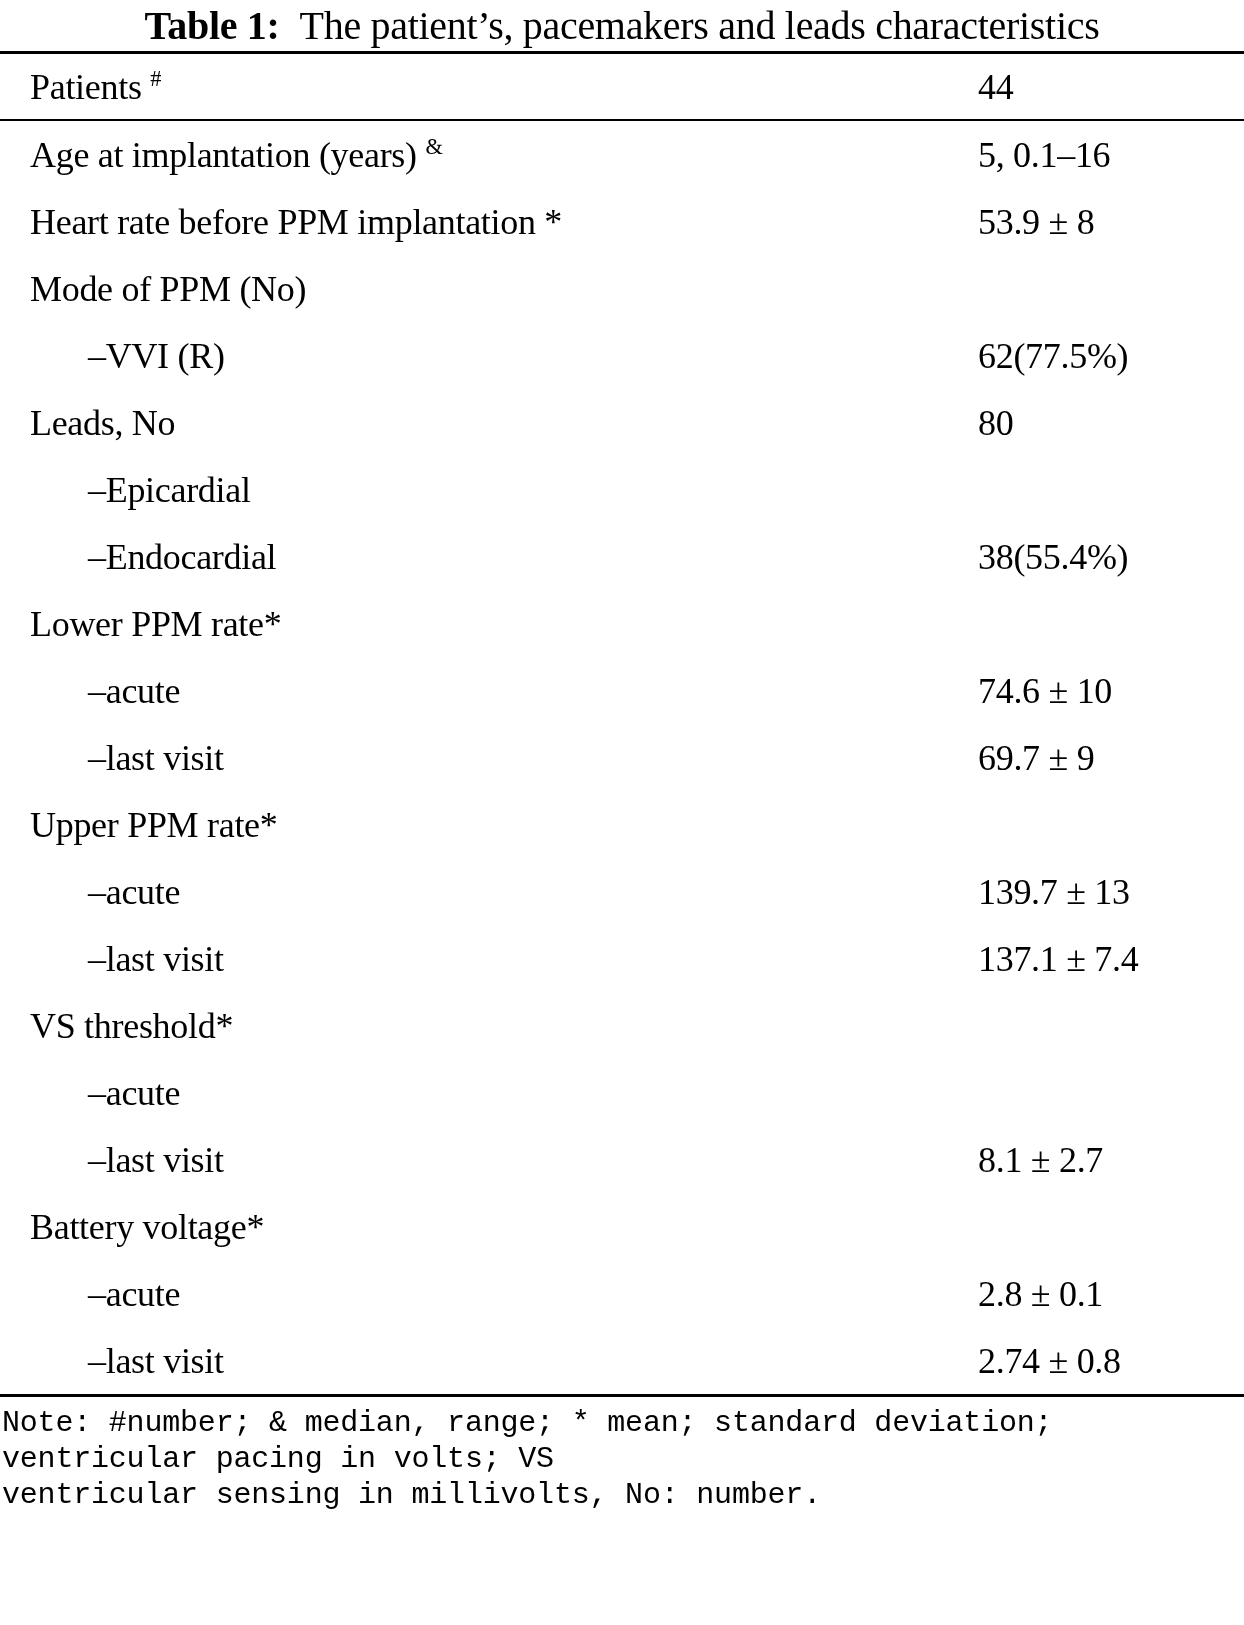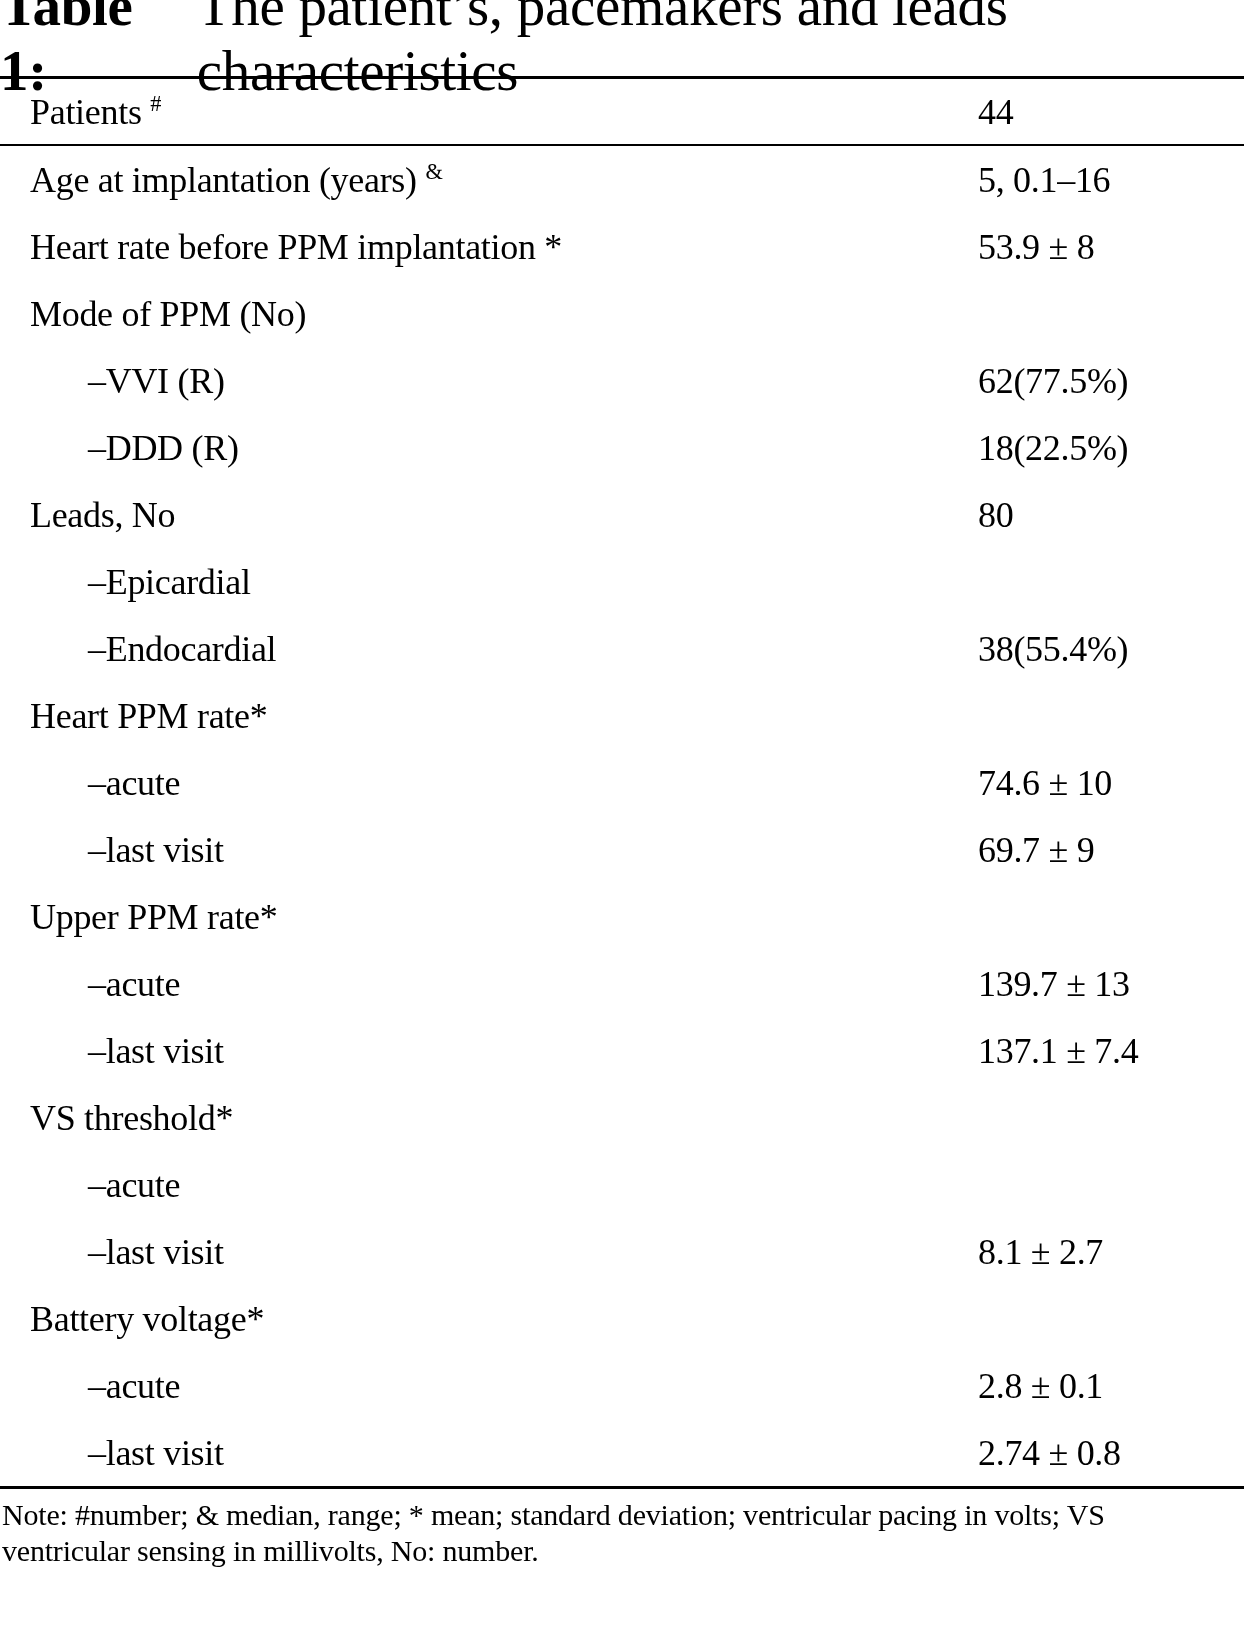--- a/index.html
+++ b/index.html
@@ -6,25 +6,25 @@
   .page {
     position: relative;
     width: 1244px;
     height: 1625px;
     background: #ffffff;
     color: #000000;
     font-family: "Liberation Serif", "DejaVu Serif", serif;
     overflow: hidden;
   }
   .title {
-    height: 76px;
+    height: 51px;
     display: flex;
     align-items: center;
     justify-content: center;
-    font-size: 57px;
+    font-size: 40px;
     letter-spacing: -0.3px;
   }
   .title .title-label { font-weight: bold; }
   .title .title-text { margin-left: 20px; }
   .rule { width: 1244px; background: #000000; }
   .rule.thick { height: 3px; }
   .rule.mid { height: 2px; }
   .row {
     position: relative;
     height: 67px;
@@ -52,20 +52,21 @@
     position: relative;
     top: -0.55em;
     vertical-align: baseline;
     line-height: 0;
   }
   .note {
     padding: 8px 2px 0 2px;
     font-size: 30px;
     line-height: 36px;
     letter-spacing: -0.2px;
+    font-family: Liberation Mono, monospace;
   }
 </style>
 </head>
 <body>
 
 <div class="page">
 
   <div class="title">
     <span class="title-label">Table 1:</span>
     <span class="title-text">The patient’s, pacemakers and leads characteristics</span>
@@ -90,37 +91,33 @@
     <span class="cell-value">53.9 ± 8</span>
   </div>
       <div class="row">
     <span class="cell-label"><span>Mode of PPM (No)</span></span>
     <span class="cell-value"></span>
   </div>
       <div class="row indent">
     <span class="cell-label"><span>–VVI (R)</span></span>
     <span class="cell-value">62(77.5%)</span>
   </div>
-      <div class="row indent">
-    <span class="cell-label"><span>–DDD (R)</span></span>
-    <span class="cell-value">18(22.5%)</span>
-  </div>
       <div class="row">
     <span class="cell-label"><span>Leads, No</span></span>
     <span class="cell-value">80</span>
   </div>
       <div class="row indent">
     <span class="cell-label"><span>–Epicardial</span></span>
   </div>
       <div class="row indent">
     <span class="cell-label"><span>–Endocardial</span></span>
     <span class="cell-value">38(55.4%)</span>
   </div>
       <div class="row">
-    <span class="cell-label"><span>Heart PPM rate*</span></span>
+    <span class="cell-label"><span>Lower PPM rate*</span></span>
     <span class="cell-value"></span>
   </div>
       <div class="row indent">
     <span class="cell-label"><span>–acute</span></span>
     <span class="cell-value">74.6 ± 10</span>
   </div>
       <div class="row indent">
     <span class="cell-label"><span>–last visit</span></span>
     <span class="cell-value">69.7 ± 9</span>
   </div>

